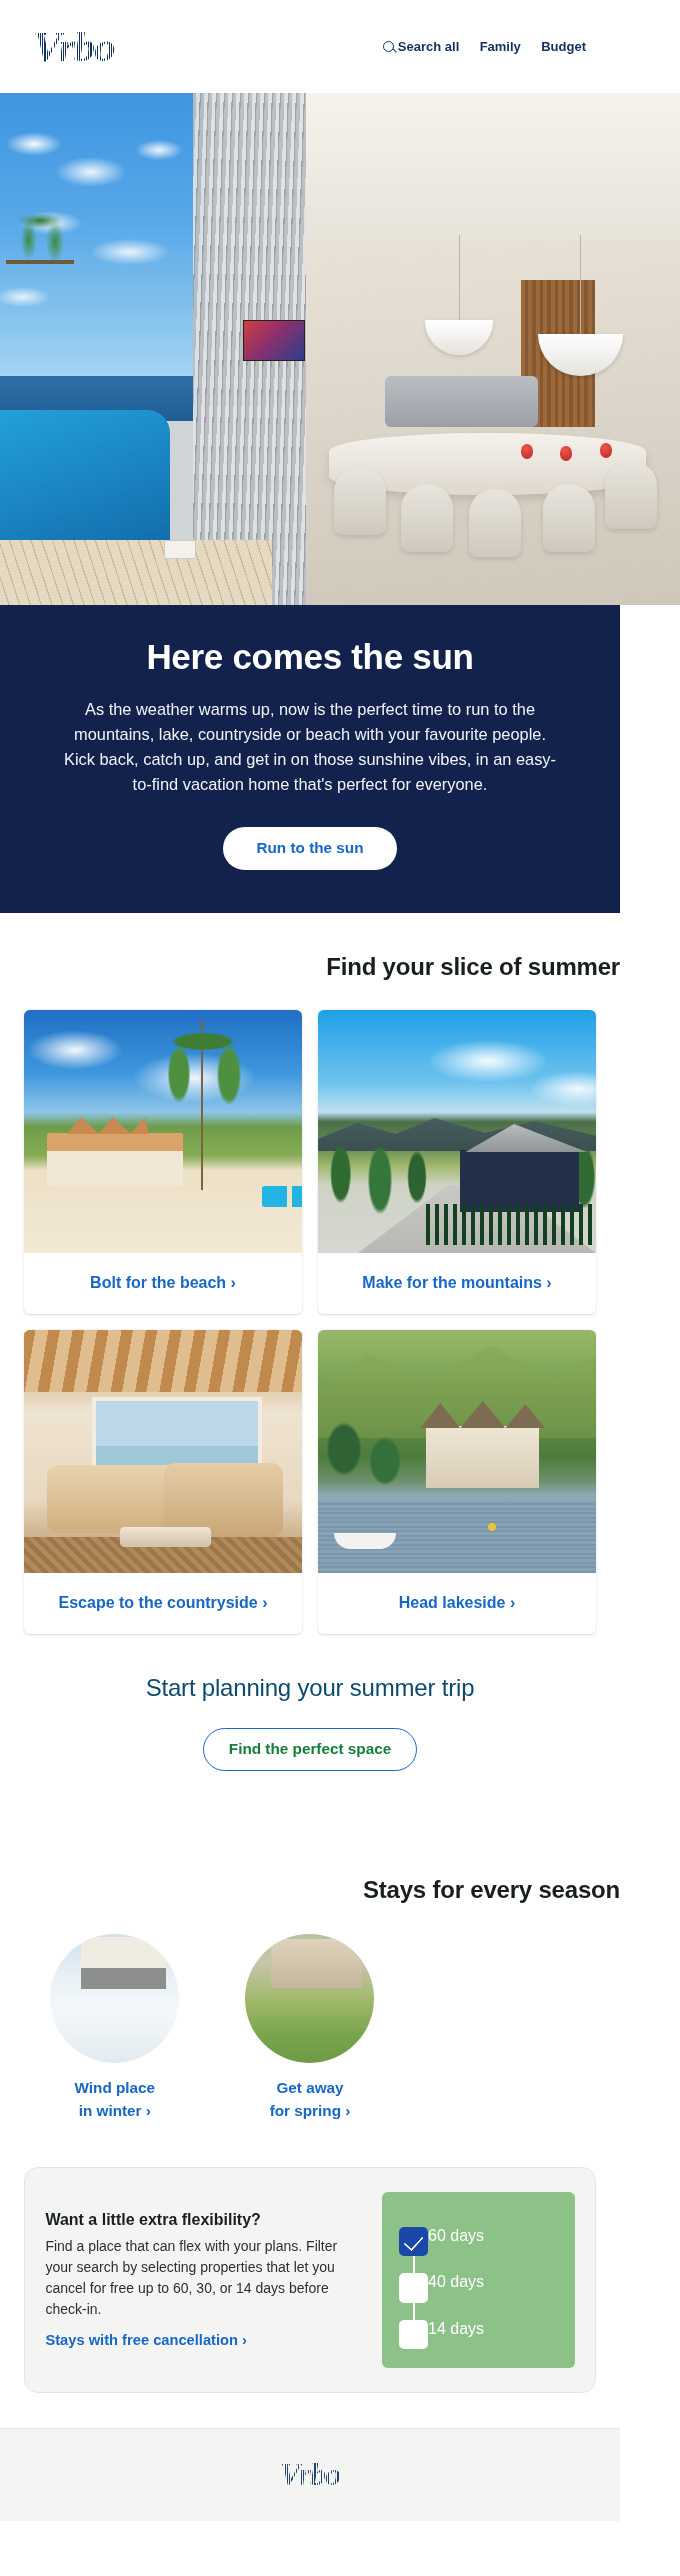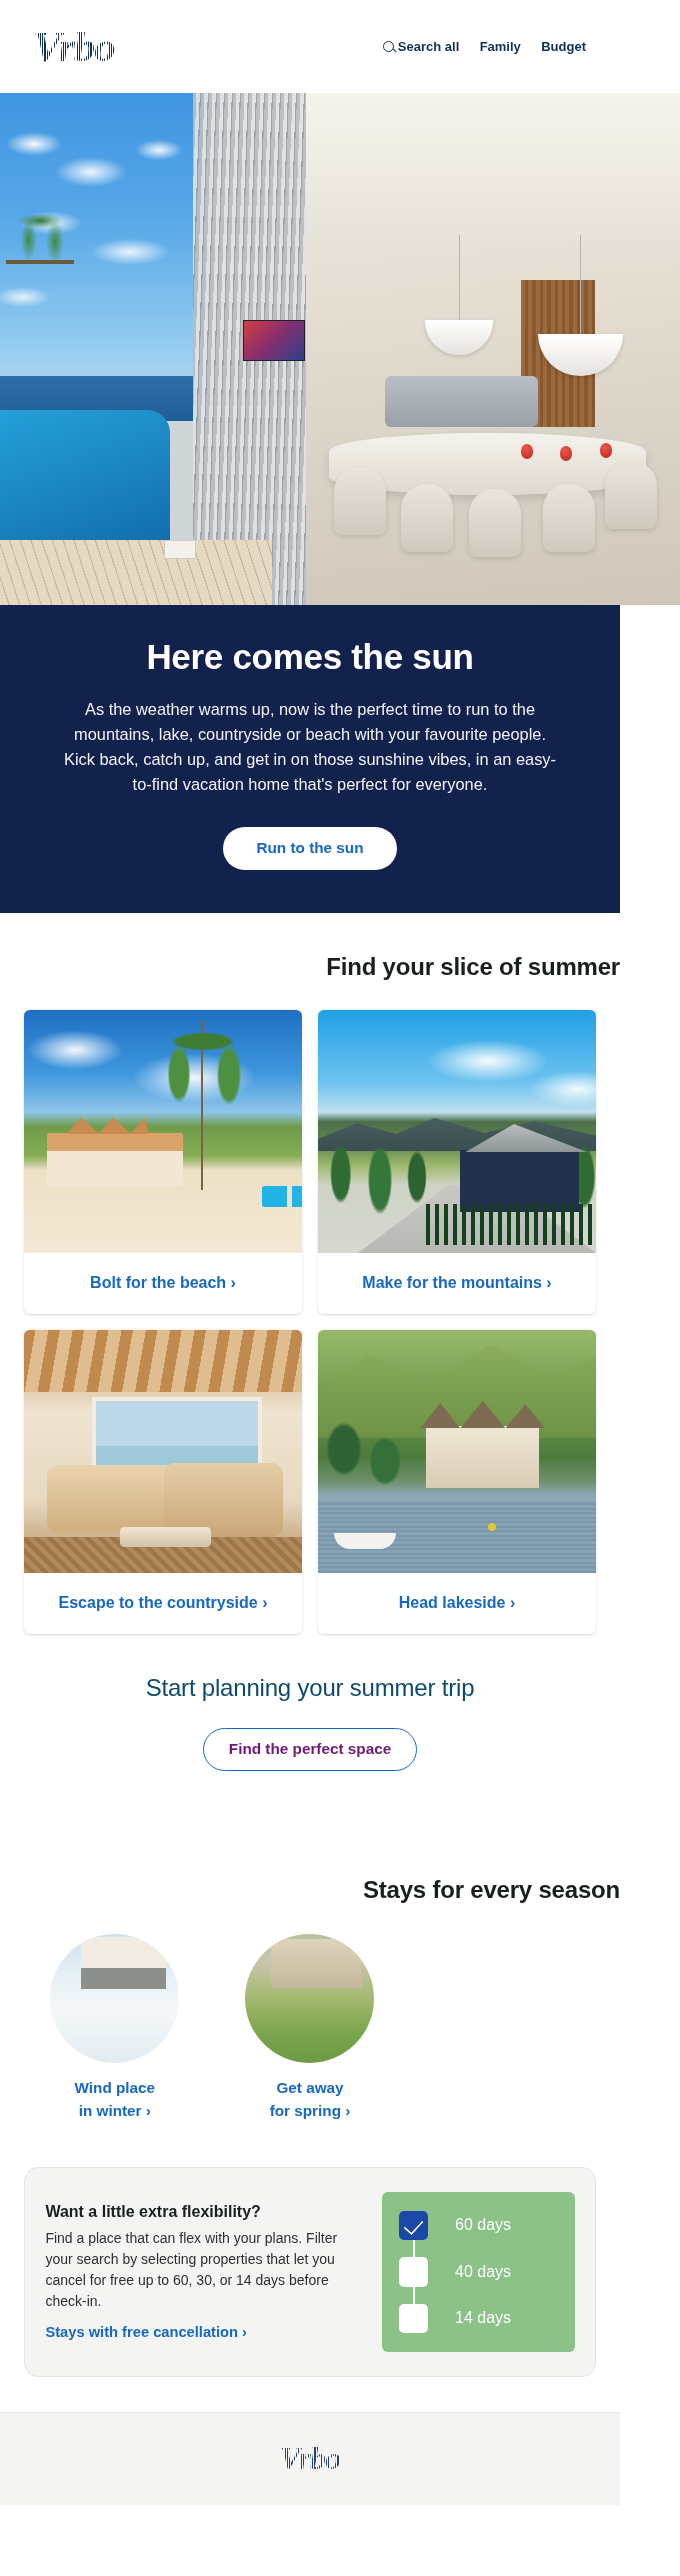--- a/index.html
+++ b/index.html
@@ -399,21 +399,21 @@
     text-align: center;
     padding: 40px 0 17px;
   }
   .plan h2 {
     font-size: 24px; font-weight: 400; color:#0c4a6e; margin-bottom: 26px;
     letter-spacing: -0.2px;
   }
   .btn-outline {
     display: inline-block;
     border: 1.1px solid #1668c4;
-    color: #701a75;
+    color: #15803d;
     background: #ffffff;
     font-size: 15.3px;
     font-weight: 700;
     padding: 11.3px 25px;
     border-radius: 26px;
     text-decoration: none;
     cursor: pointer;
     font-family: "Liberation Sans", sans-serif;
   }
 
@@ -494,24 +494,25 @@
   .green-panel {
     background: #8cc187;
     border-radius: 5.7px;
     width: 193px;
     flex: 0 0 193px;
     padding: 19px 17px;
     position: relative;
   }
   .opt-row {
     display: flex;
-    align-items: center;
-    gap: 27px;
+    align-items: flex-start;
+    gap: 0;
     position: relative;
     margin-bottom: 17px;
+    margin-top: 16px;
   }
   .opt-row:last-child { margin-bottom: 0; }
   .opt-row::after {
     content: "";
     position: absolute;
     left: 14px;
     top: 29.4px;
     width: 2.3px;
     height: 17px;
     background: #ffffff;

